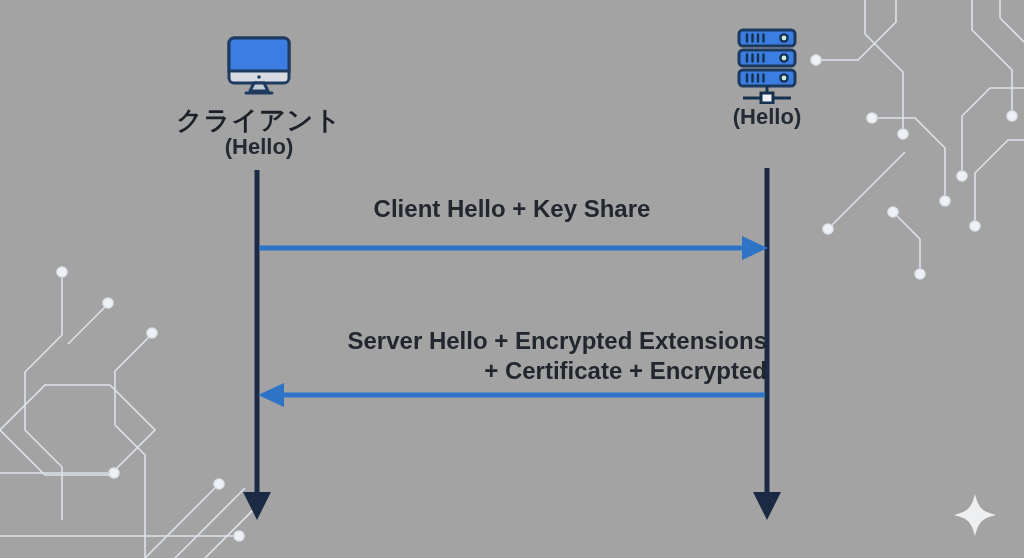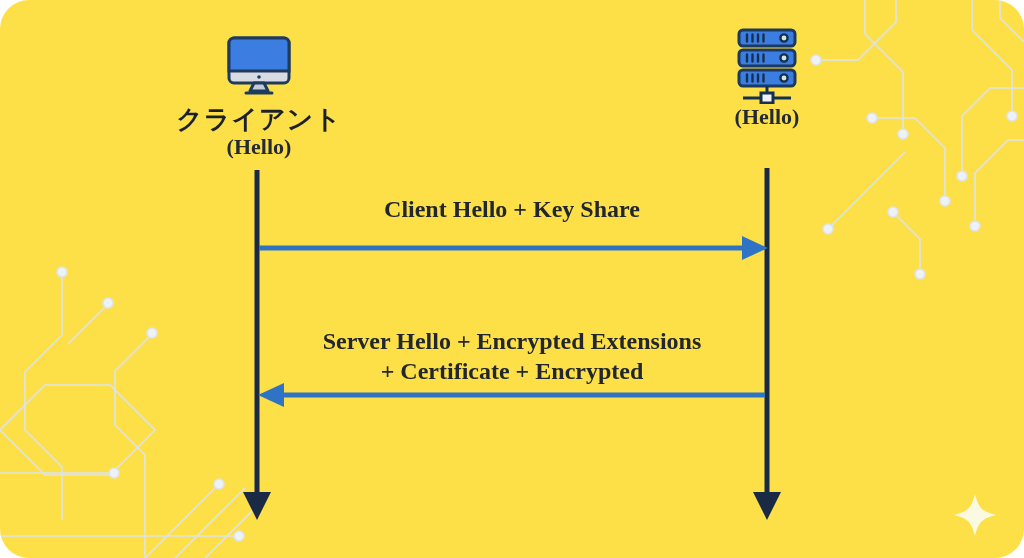--- a/index.html
+++ b/index.html
@@ -1,22 +1,21 @@
 <!DOCTYPE html>
 <html><head>
 <meta charset="utf-8">
 <style>
   html,body{margin:0;padding:0;}
   .canvas{
     position:relative;
     width:1024px;height:558px;
-    background:#fde047;
+    background:#a3a3a3;
     overflow:hidden;
-    font-family:Liberation Serif, serif;
-    border-radius:29px;
+    font-family:Liberation Sans, sans-serif;
   }
   svg.layer{position:absolute;left:0;top:0;pointer-events:none;}
   .actor{
     position:absolute;
     width:220px;
     display:flex;flex-direction:column;align-items:center;
     text-align:center;
   }
   .actor-client{left:149px;top:36px;}
   .actor-server{left:657px;top:28px;}
@@ -26,21 +25,21 @@
   }
   .actor .label-en{
     font-size:22px;font-weight:600;color:#242a34;line-height:26px;
   }
   .msg{
     position:absolute;left:257px;width:510px;
     text-align:center;color:#22262f;
     font-size:24px;font-weight:600;line-height:30px;
   }
   .msg-1{top:194px;}
-  .msg-2{top:326px;}
+  .msg-2{top:326px;text-align:right;}
 </style>
 </head>
 <body>
 
 <div class="canvas">
 
   <svg class="layer" width="1024" height="558" viewBox="0 0 1024 558">
     <g stroke="#dde3eb" stroke-width="1.6" fill="none">
 
       <path d="M865,0 V34 L903,72 V128"></path>

